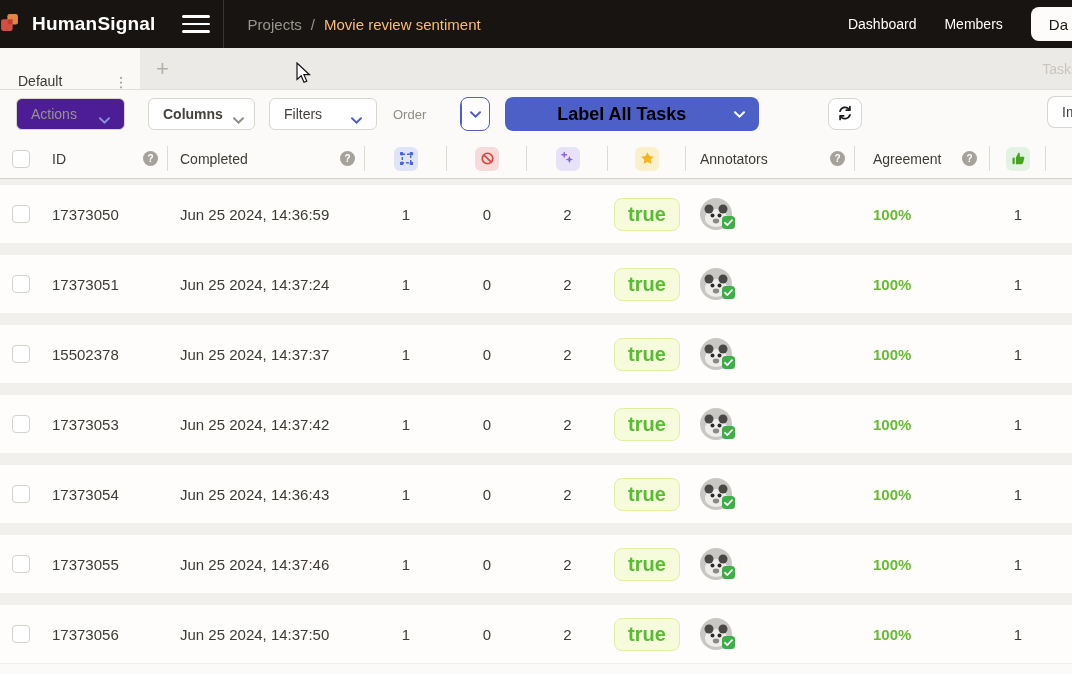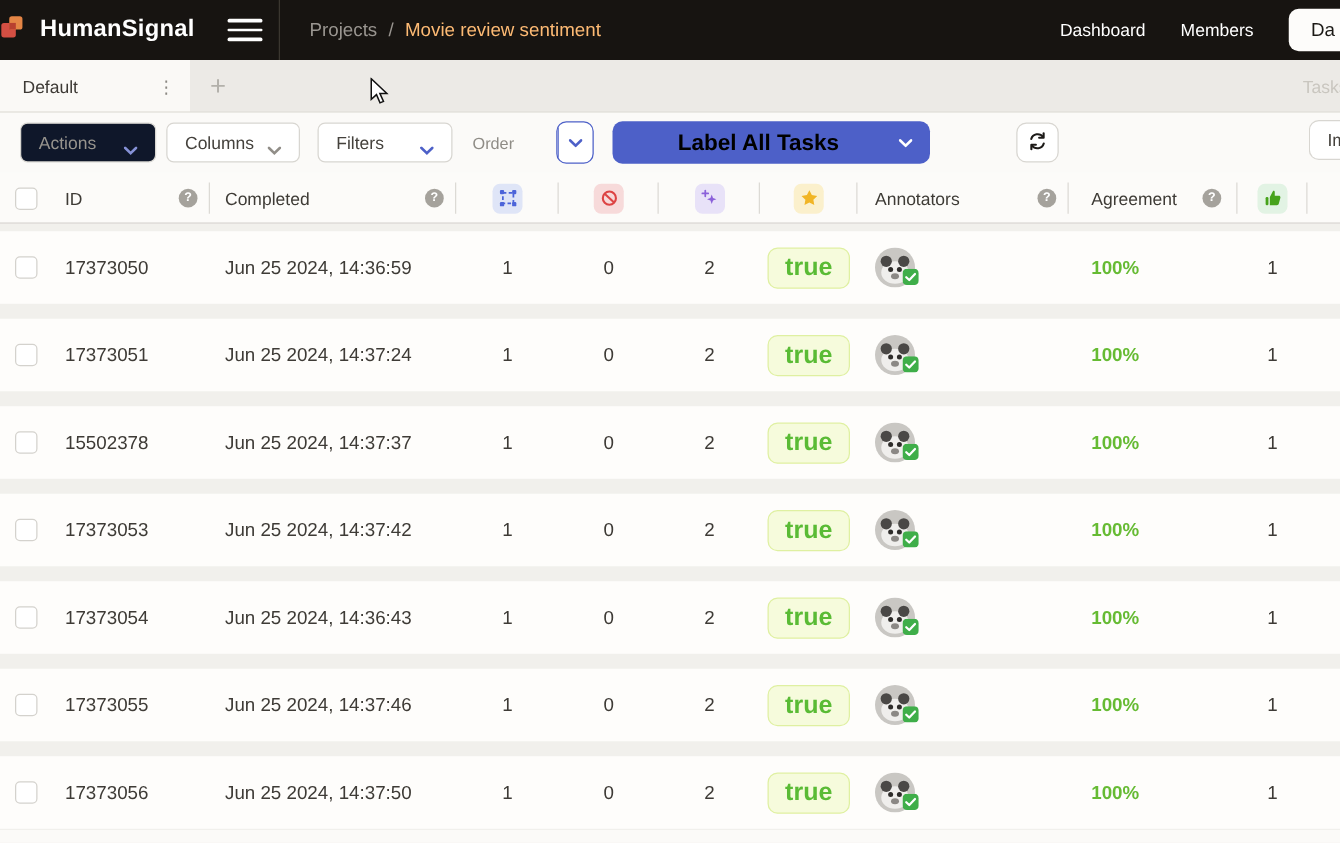--- a/index.html
+++ b/index.html
@@ -21,36 +21,36 @@
   .hdr-right { margin-left: auto; display: flex; align-items: center; gap: 28px; }
   .hdr-link { color: #fff; font-size: 14px; background: none; border: none; cursor: pointer;
     font-family: inherit; }
   .hdr-pill { background: #fdfcfa; color: #1b1915; font-size: 15px; font-weight: 500;
     border: none; border-radius: 8px; height: 34px; padding: 0 18px; margin-right: -14px;
     cursor: pointer; font-family: inherit; }
 
   
   .tab-bar { position: relative; height: 42px; background: #eceae6; display: flex; align-items: stretch;
     border-bottom: 1px solid #e1dfda; }
-  .tab { width: 152px; background: #faf9f6; display: flex; align-items: center; justify-content: space-between;
+  .tab { width: 140px; background: #faf9f6; display: flex; align-items: flex-end; justify-content: space-between;
     padding: 0 12px 0 18px; cursor: pointer; }
   .tab-label { font-size: 14px; color: #3d3a35; }
   .tab-menu { color: #8a8882; font-size: 14px; letter-spacing: 0; line-height: 1; cursor: pointer;
     background: none; border: none; font-family: inherit; }
   .tab-add { background: none; border: none; color: #b3b1ab; font-size: 22px; font-weight: 400;
     padding: 0 16px; cursor: pointer; font-family: inherit; }
   .tab-right { position: absolute; right: -6px; top: 0; height: 42px; display: flex; align-items: center;
     color: #c9c6bf; font-size: 14px; }
 
   
   .toolbar { height: 48px; background: #fbfaf8; display: flex; align-items: center; padding: 0 0 0 16px; }
   .btn { height: 32px; display: inline-flex; align-items: center; gap: 10px; border-radius: 6px;
     border: 1px solid #d8d6d1; background: #fff; font-size: 14px; color: #44413c; padding: 0 14px;
     cursor: pointer; font-family: inherit; white-space: nowrap; }
-  .btn-disabled { background: #0f172a; color: #97948e; }
+  .btn-disabled { background: #4c1d95; color: #97948e; }
   .chev { width: 11px; height: 7px; display: inline-block; }
   .lbl-order { font-size: 13px; color: #8f8c86; margin: 0 14px 0 16px; }
   .group { display: inline-flex; align-items: stretch; height: 32px; border: 1px solid #d8d6d1;
     border-radius: 6px; overflow: hidden; background: #fff; }
   .group .seg-text { display: flex; align-items: center; padding: 0 16px; font-size: 14px; color: #44413c;
     cursor: pointer; }
   .group .seg-icon { display: flex; align-items: center; padding: 0 9px; background: #f0efeb;
     border-left: 1px solid #d8d6d1; cursor: pointer; }
   .split-blue { display: inline-flex; height: 34px; border: 1px solid #4d60c8; border-radius: 8px;
     overflow: hidden; background: #fff; margin-left: 20px; }
@@ -153,21 +153,21 @@
 
   <div class="toolbar">
     <button class="btn btn-disabled" style="width:109px; justify-content:space-between;">
       <span>Actions</span>
       <span class="chev">
         <svg width="11" height="7" viewBox="0 0 11 7">
             <path d="M1 1.2 L5.5 5.6 L10 1.2" fill="none" stroke="#8591d6" stroke-width="2" stroke-linecap="round"></path>
           </svg>
       </span>
     </button>
-    <button class="btn" style="margin-left:8px; width:107px; justify-content:space-between;">
+    <button class="btn" style="margin-left:23px; width:107px; justify-content:space-between;font-weight:bold;">
       <span>Columns</span>
       <span class="chev">
         <svg width="11" height="7" viewBox="0 0 11 7">
             <path d="M1 1.2 L5.5 5.6 L10 1.2" fill="none" stroke="#918e88" stroke-width="2" stroke-linecap="round"></path>
           </svg>
       </span>
     </button>
     <button class="btn" style="margin-left:14px; width:108px; justify-content:space-between;">
       <span>Filters</span>
       <span class="chev">

